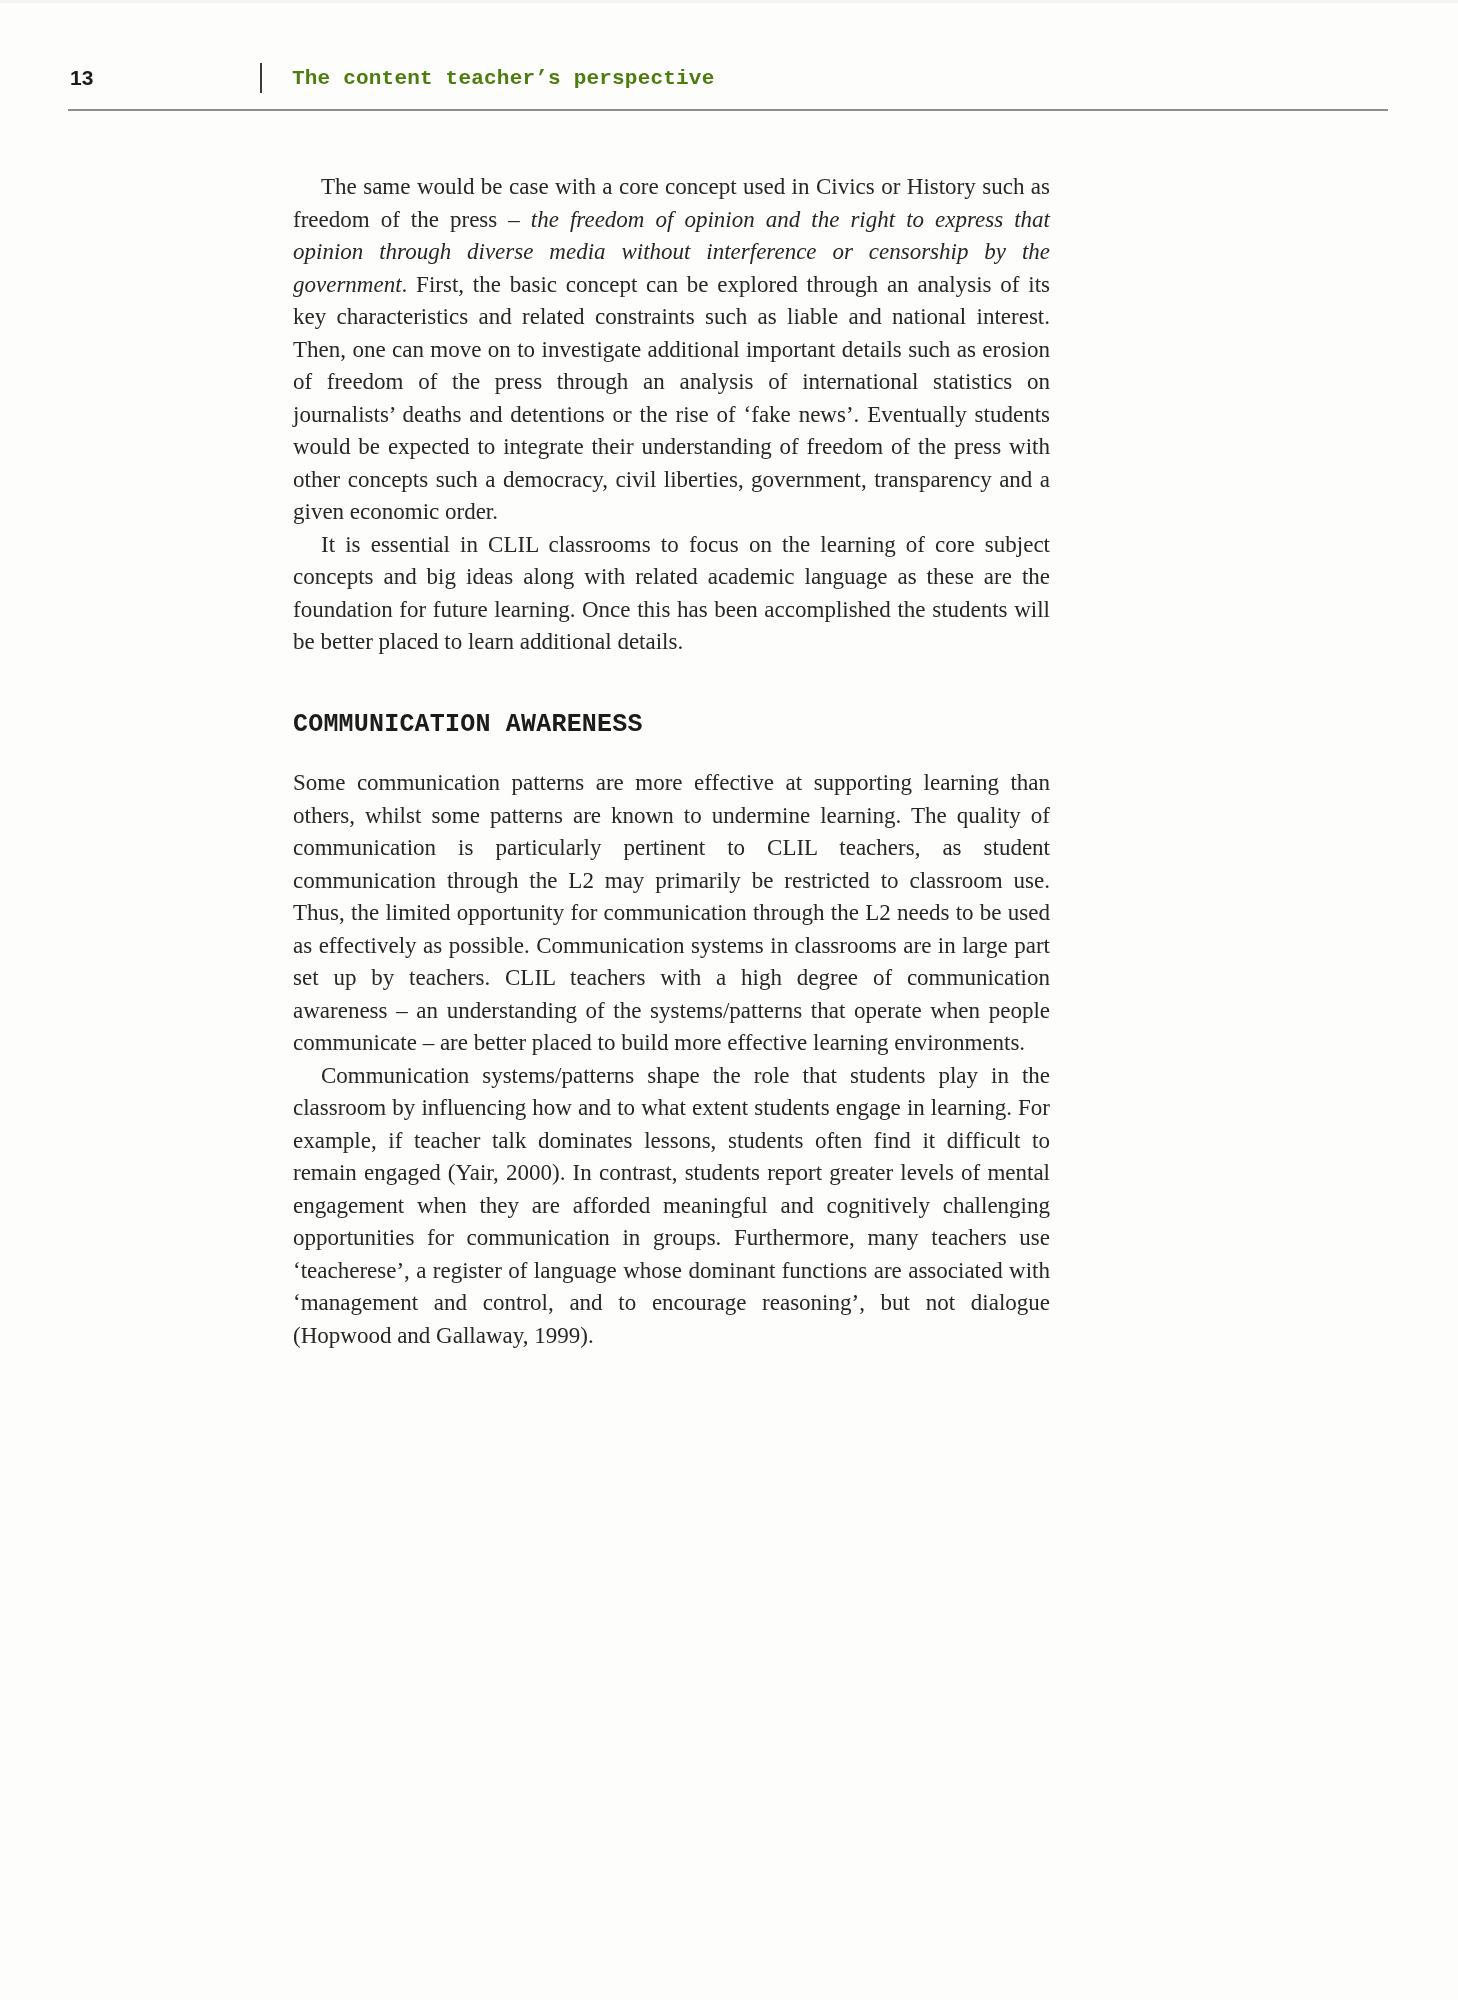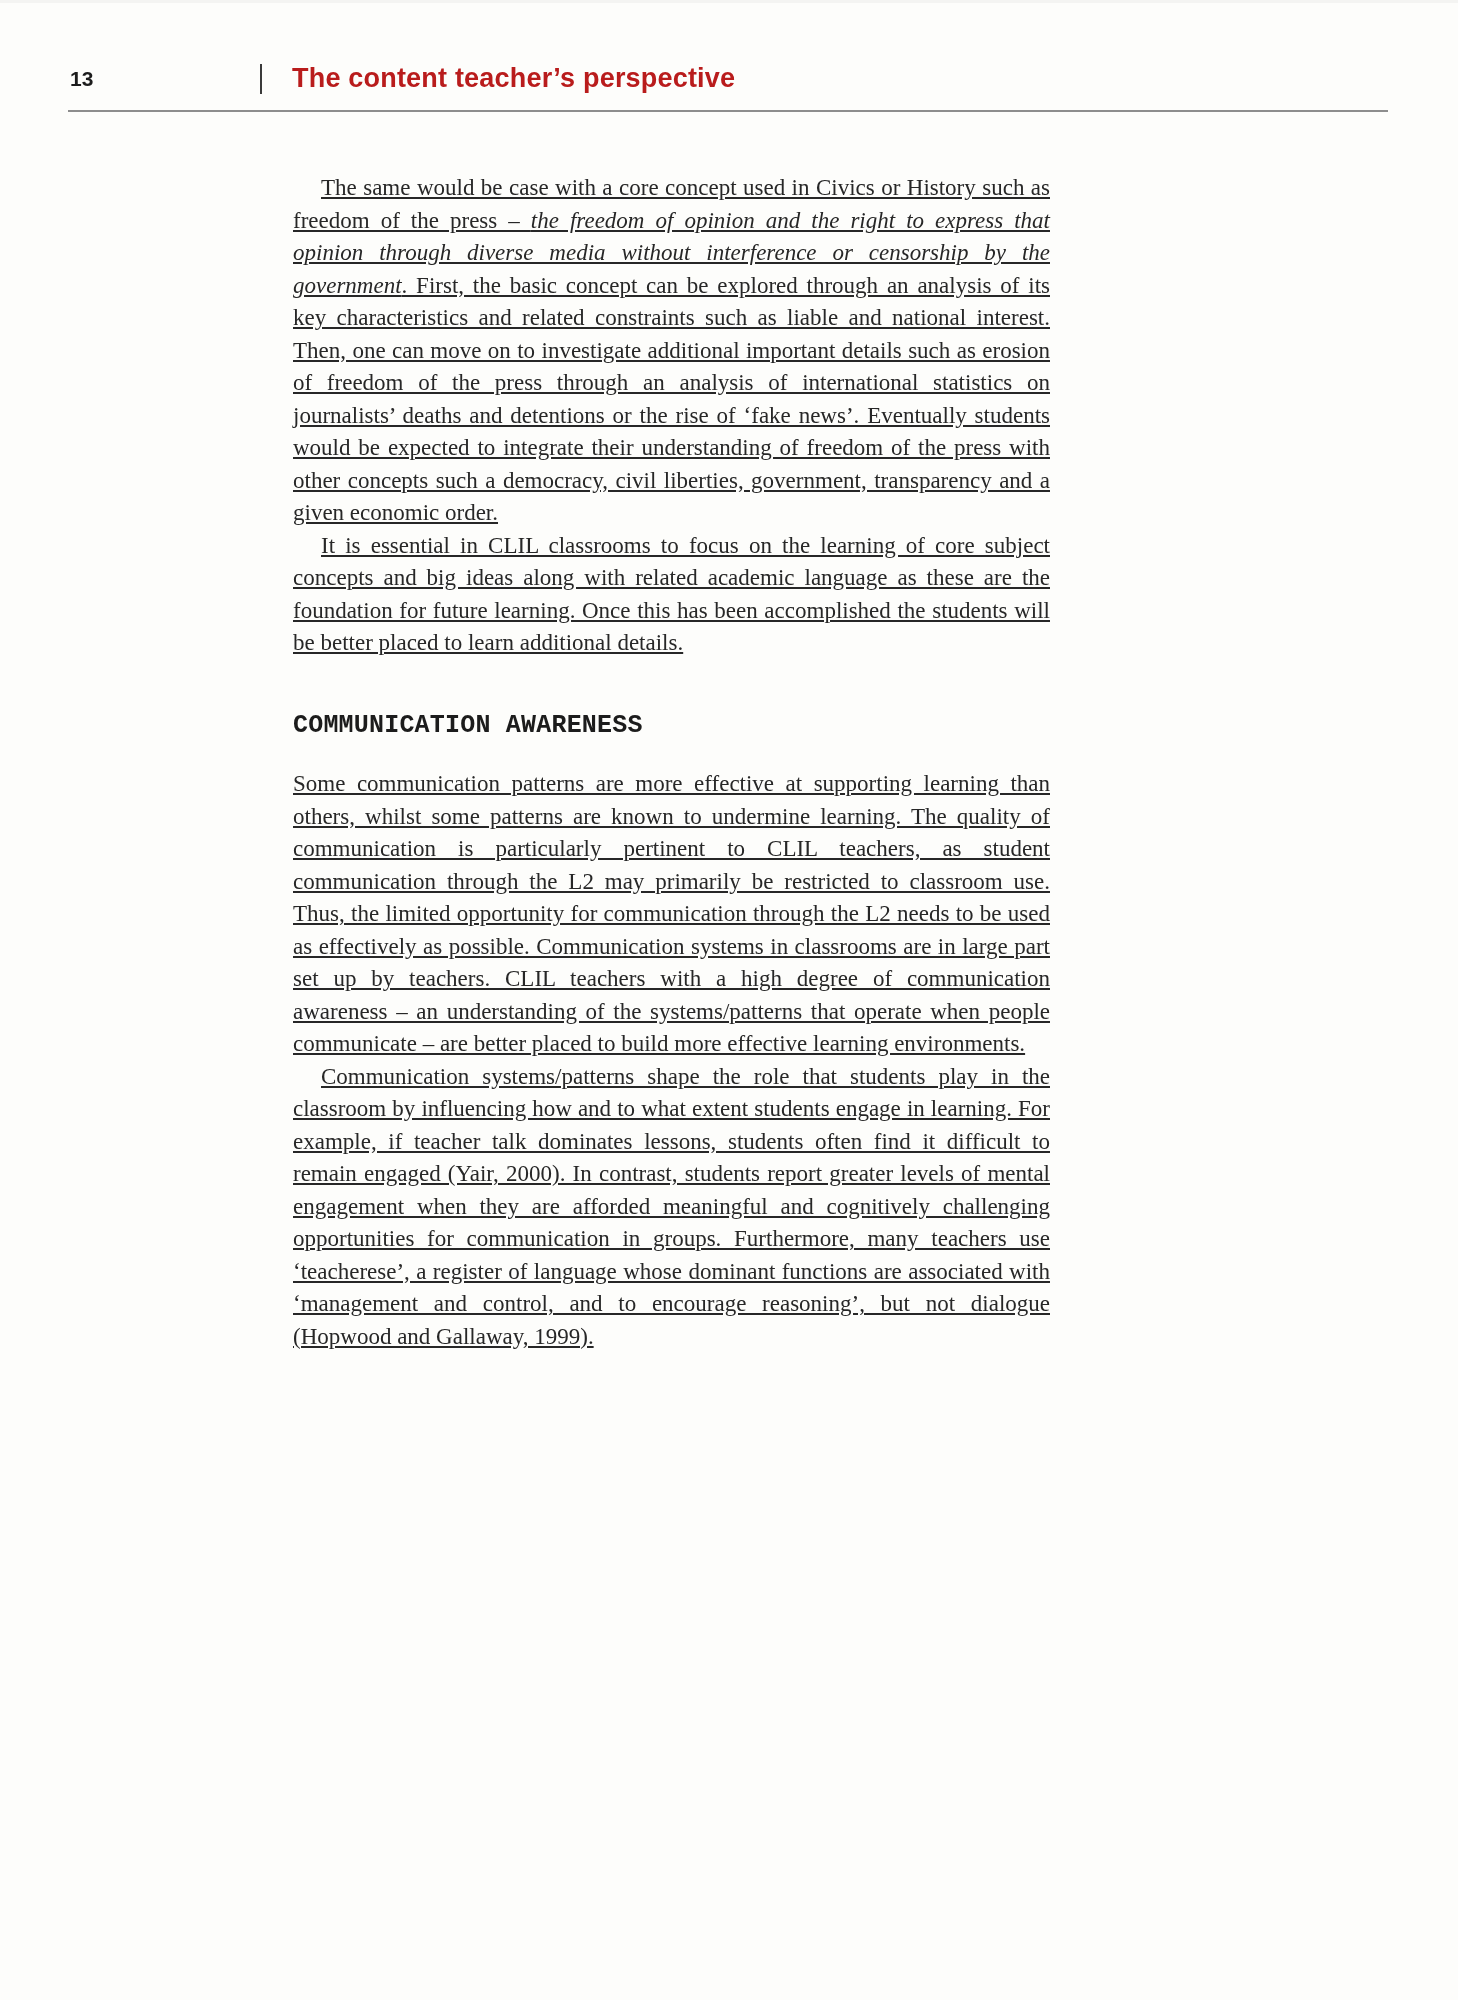--- a/index.html
+++ b/index.html
@@ -32,43 +32,43 @@
   }
   .header-divider {
     display: inline-block;
     width: 2px;
     height: 30px;
     background: #3a3a3a;
     margin-right: 30px;
   }
   .running-title {
     margin: 0;
-    font-size: 27px;
+    font-size: 21px;
     font-weight: bold;
-    color: #b91c1c;
+    color: #4d7c0f;
     letter-spacing: 0.2px;
+    font-family: Liberation Mono, monospace;
   }
   .header-rule {
     margin: 16px 70px 0 68px;
     border-bottom: 2px solid #8d8d8d;
     height: 0;
   }
   
   .content {
     margin: 60px 0 0 293px;
     width: 757px;
     font-family: "Liberation Serif", "DejaVu Serif", serif;
     font-size: 23px;
     line-height: 32.5px;
     text-align: justify;
     color: #272727;
   }
   .para {
     margin: 0;
-    text-decoration: underline;
   }
   .para.indent {
     text-indent: 28px;
   }
   .para em {
     font-style: italic;
   }
   .section-heading {
     font-family: Liberation Mono, monospace;
     font-size: 25px;

